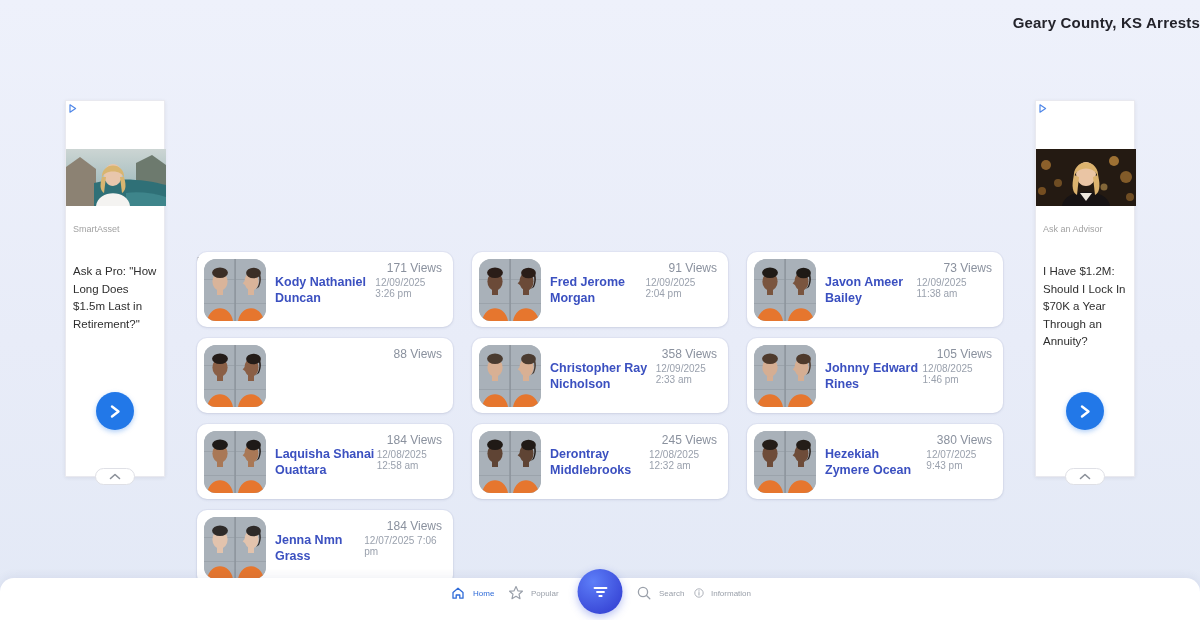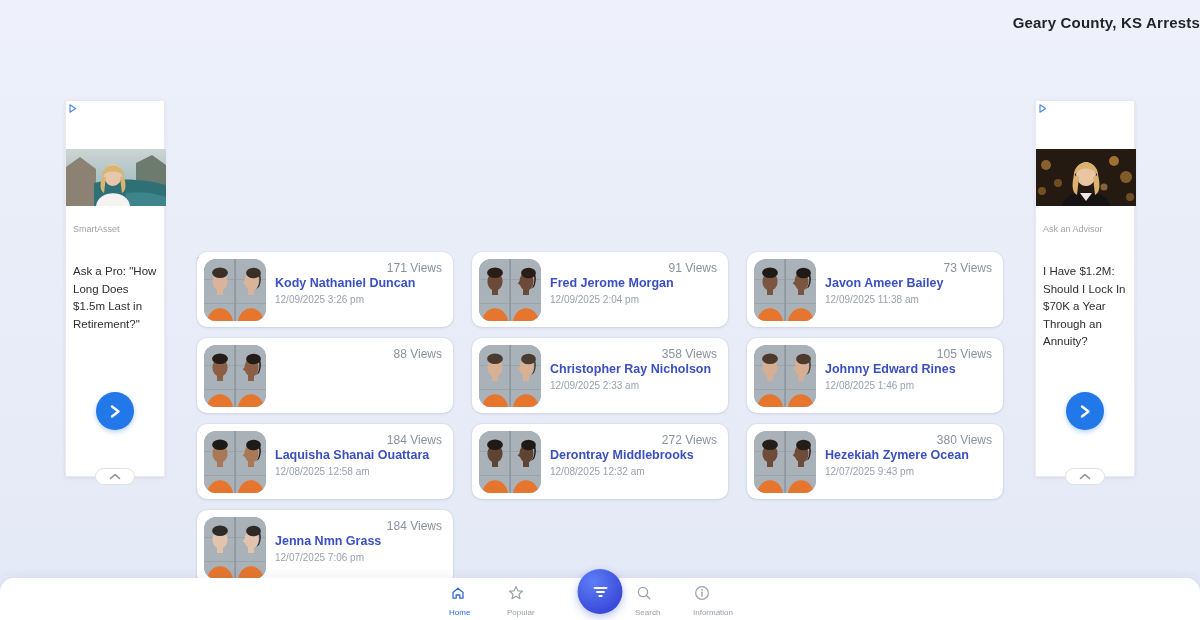--- a/index.html
+++ b/index.html
@@ -26,21 +26,21 @@
     display:grid; grid-template-columns:repeat(3,256px); grid-auto-rows:75px;
     column-gap:19px; row-gap:11px; z-index:1;
   }
   .card {
     background:#fff; border-radius:10px; position:relative;
     display:flex; align-items:center;
     box-shadow:0 1px 3px rgba(30,40,90,.10), 0 0 0 1px rgba(30,40,90,.03);
     cursor:pointer;
   }
   .mug { width:62px; height:62px; border-radius:12px; overflow:hidden; margin-left:7px; flex:none; background:#a9b1b9; }
-  .card-info { display:flex; flex-direction:column; justify-content:center; margin-left:9px; padding-right:8px; max-width:172px; }
+  .card-info { display:flex; flex-direction:row; justify-content:center; margin-left:9px; padding-right:8px; max-width:172px; }
   .arrest-name { color:var(--name-blue,#3b50c0); font-size:12.5px; font-weight:bold; line-height:1.28; }
   .arrest-date { color:#9aa1ad; font-size:10px; margin-top:3px; }
   .arrest-views { position:absolute; top:9px; right:11px; font-size:12px; color:#8a919e;margin-left:24px; }
   
   .ad {
     position:absolute; top:100px; width:100px; height:377px; background:#fff;
     border:1px solid #e9e9ef; box-shadow:0 1px 4px rgba(0,0,0,.07);
   }
   .ad-left { left:65px; }
   .ad-right { left:1035px; }
@@ -65,21 +65,21 @@
     position:absolute; left:0; right:0; top:578px; height:42px; background:#fff;
     border-radius:14px 14px 0 0;
     box-shadow:0 -2px 10px rgba(40,60,120,.07);
     z-index:5;
   }
   .nav-row {
     position:absolute; left:50%; transform:translateX(-50%); top:6px;
     display:flex; align-items:flex-start;
   }
   .nav-item {
-    width:58px; display:flex; flex-direction:column; gap:6px;
+    width:58px; display:flex; flex-direction:row; align-items:center; gap:6px;
     color:#9aa0aa; cursor:pointer;
   }
   .nav-item.active { color:var(--nav-active,#2f6bd8); }
   .nav-label { font-size:8px; }
   .nav-spacer { width:70px; }
   .fab {
     position:absolute; left:50%; top:-9px; transform:translateX(-50%);
     width:45px; height:45px; border-radius:50%;
     background:radial-gradient(circle at 35% 28%, #5d7ef8, #3a49d8 75%);
     display:flex; align-items:center; justify-content:center; cursor:pointer;
@@ -308,21 +308,21 @@
         <ellipse class="skin" cx="47.5" cy="22.5" rx="7" ry="9.2" fill="#5f4434"></ellipse>
         <path class="skin" d="M41.5 21.5 L38.6 24.3 L41.5 26.5 Z" fill="#5f4434"></path>
         <ellipse class="hair" cx="49.5" cy="14" rx="7.4" ry="5.2" fill="#201a16"></ellipse>
         <path class="hair" d="M52 12 C56.5 15 56.5 26 52 30 L55 28 C57.5 23 57.5 17 55 13 Z" fill="#201a16"></path>
       </svg>
     </div>
     <div class="card-info">
       <div class="arrest-name">Derontray Middlebrooks</div>
       <div class="arrest-date">12/08/2025 12:32 am</div>
     </div>
-    <div class="arrest-views">272 Views</div>
+    <div class="arrest-views">245 Views</div>
   </div>
 
   <div class="card">
     <div class="mug">
       <svg viewBox="0 0 62 62" width="62" height="62" aria-hidden="true">
         <rect width="62" height="62" fill="#a9b1b9"></rect>
         <rect x="0" y="20" width="62" height="1" fill="#9ba3ab"></rect>
         <rect x="0" y="44" width="62" height="1" fill="#9ba3ab"></rect>
         <rect x="30.3" y="0" width="1.6" height="62" fill="#8d959d"></rect>
 

